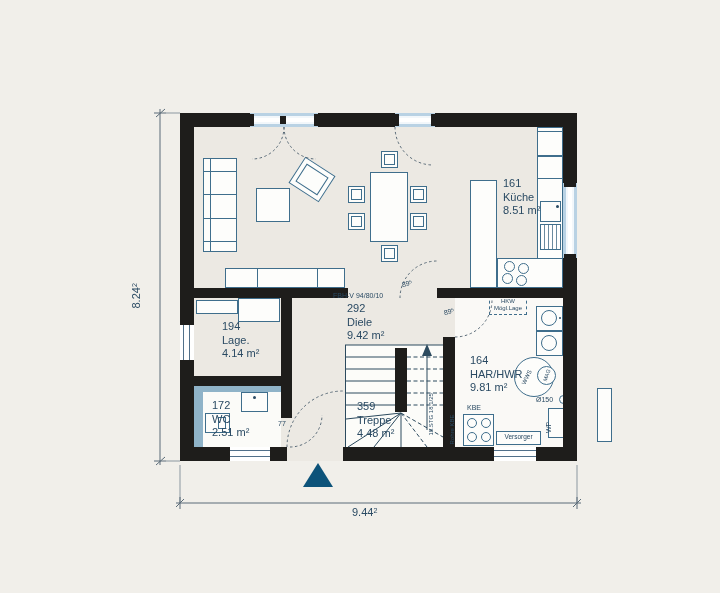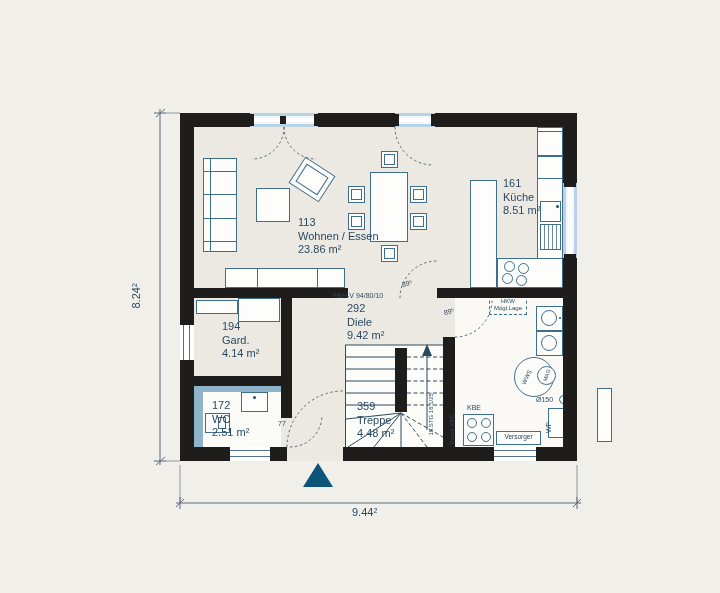--- a/index.html
+++ b/index.html
@@ -153,39 +153,39 @@
     <g stroke="#8b97a0" stroke-width="1" fill="none">
       <path d="M166,113 H180 M166,461 H180 M180,465 V503 M577,465 V503"></path>
     </g>
     <g stroke="#5a6b78" stroke-width="1" fill="none">
       <path d="M160,109 V465 M154,113 H166 M154,461 H166"></path>
       <path d="M176,503 H581 M180,497 V509 M577,497 V509"></path>
       <path d="M156,117 L165,109 M156,465 L165,457 M176,507 L184,499 M573,507 L581,499"></path>
     </g>
   </svg>
 
-  <div class="lbl" style="left:298px;top:216px">
-    <div>113</div>
-    <div>Wohnen / Essen</div>
-    <div>23.86 m²</div>
-  </div>
   <div class="lbl" style="left:503px;top:177px">
     <div>161</div>
     <div>Küche</div>
     <div>8.51 m²</div>
   </div>
   <div class="lbl" style="left:222px;top:320px">
     <div>194</div>
-    <div>Gard.</div>
+    <div>Lage.</div>
     <div>4.14 m²</div>
   </div>
   <div class="lbl" style="left:347px;top:302px">
     <div>292</div>
     <div>Diele</div>
     <div>9.42 m²</div>
+  </div>
+  <div class="lbl" style="left:470px;top:354px">
+    <div>164</div>
+    <div>HAR/HWR</div>
+    <div>9.81 m²</div>
   </div>
   <div class="lbl" style="left:212px;top:399px">
     <div>172</div>
     <div>WC</div>
     <div>2.51 m²</div>
   </div>
   <div class="lbl" style="left:357px;top:400px">
     <div>359</div>
     <div>Treppe</div>
     <div>4.48 m²</div>

